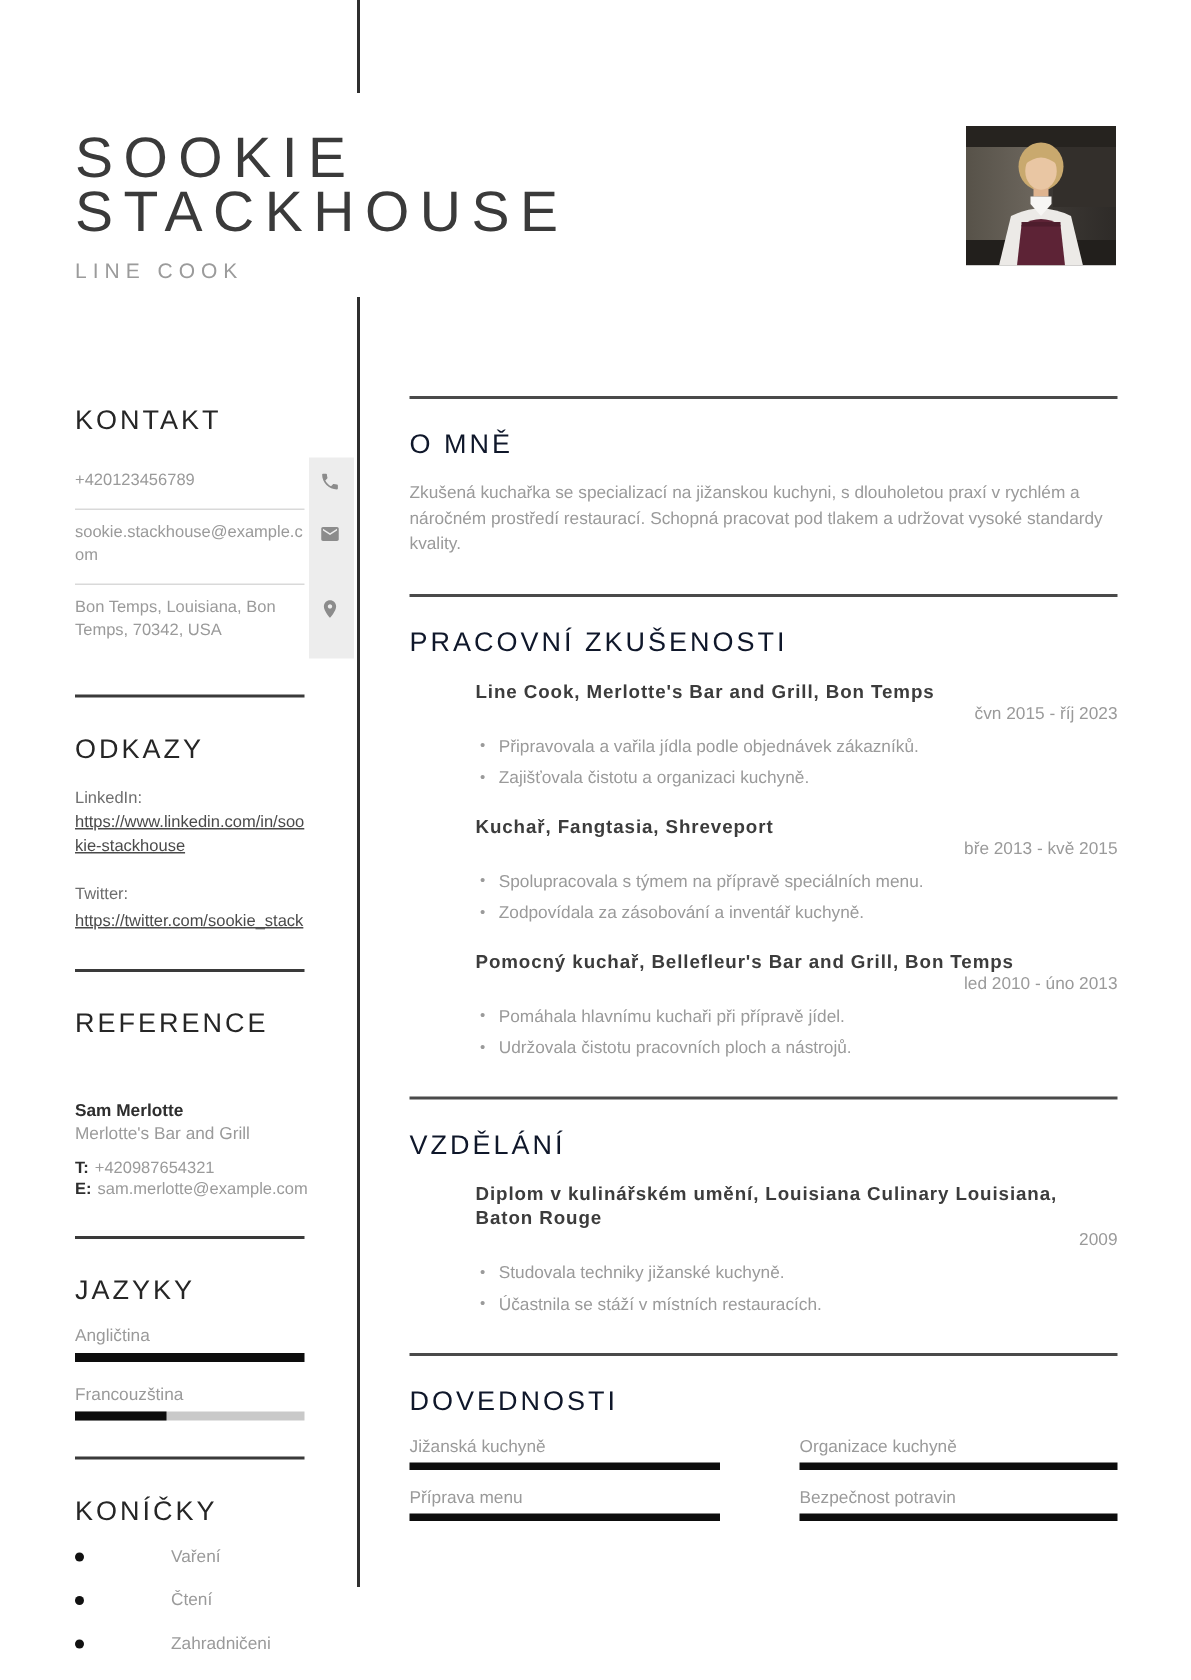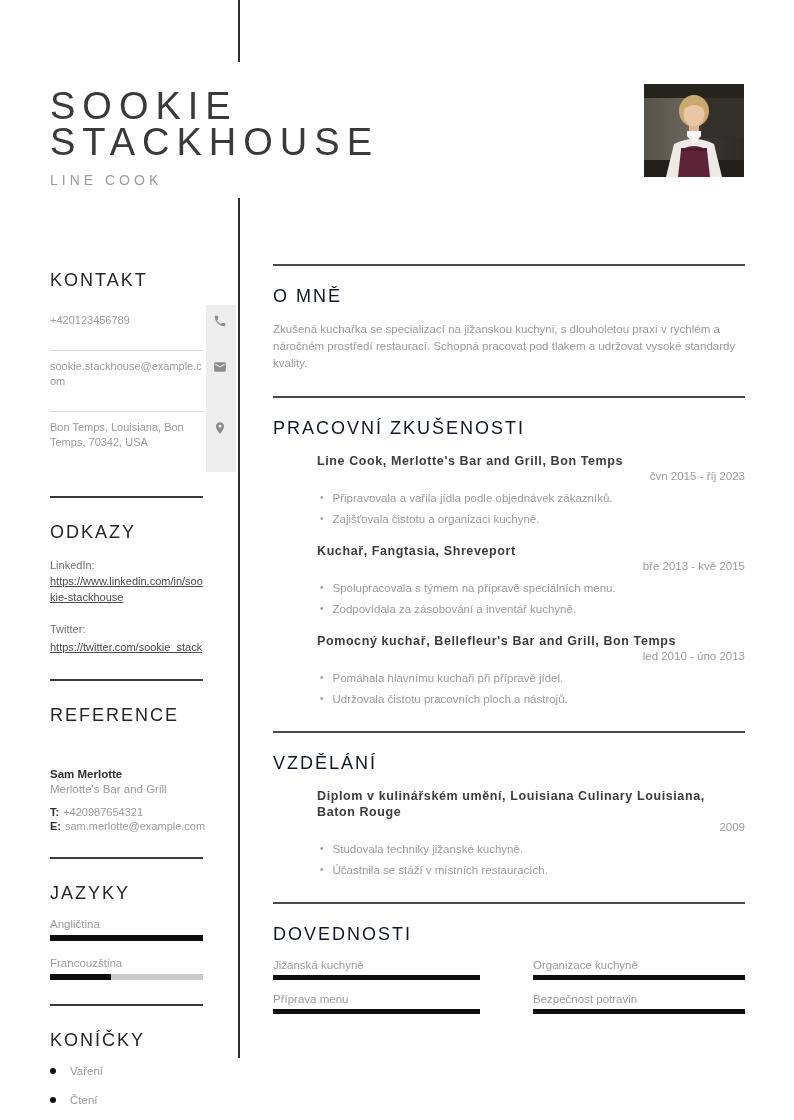--- a/index.html
+++ b/index.html
@@ -32,21 +32,21 @@
     font-size: 18px; font-weight: 500; letter-spacing: 2px;
     color: #262626; margin-bottom: 14px;
   }
   .side-div { border: none; border-top: 2px solid #3a3a3a; margin: 24px 0 24px 0; width: 153px; }
 
   .contact-rows { position: relative; width: 186px; }
   .icon-strip { position: absolute; right: 0; top: 0; bottom: 0; width: 30px; background: #ededed; }
   .contact-row { position: relative; display: flex; align-items: flex-start; }
   .contact-text {
     width: 153px; font-size: 11px; color: #9a9a9a; line-height: 15px;
-    word-break: break-all; padding: 8px 0 22px 0;
+    word-break: break-all; padding: 8px 0 11px 0;
   }
   .contact-row.u .contact-text { border-bottom: 1px solid #d9d9d9; }
   .contact-icon { position: relative; width: 33px; display: flex; justify-content: center; padding-top: 9px; }
   .contact-icon svg { width: 14px; height: 14px; fill: #8c8c8c; }
 
   .link-group { margin-bottom: 16px; }
   .link-label { font-size: 11px; color: #6e6e6e; line-height: 16px; }
   .link-url {
     font-size: 11px; color: #4a4a4a; line-height: 16px;
     text-decoration: underline; word-break: break-all; display: inline-block; width: 153px;
@@ -57,21 +57,21 @@
   .ref-line { font-size: 11px; line-height: 14px; display: flex; width: 160px; }
   .ref-line .lbl { font-weight: 700; color: #2e2e2e; margin-right: 4px; }
   .ref-line .val { color: #9a9a9a; word-break: break-all; flex: 1; }
 
   .lang-item { margin-bottom: 16px; width: 153px; }
   .lang-name { font-size: 11.5px; color: #9a9a9a; margin-bottom: 5px; }
   .bar-track { height: 6px; background: #c9c9c9; width: 100%; }
   .bar-fill { height: 100%; background: #0d0d0d; }
 
   .hobby-list { list-style: none; }
-  .hobby-item { display: flex; align-items: center; margin-bottom: 17px; }
+  .hobby-item { display: flex; align-items: center; margin-bottom: 17px; gap: 44px; }
   .hobby-dot { width: 6px; height: 6px; border-radius: 50%; background: #111; margin-right: 14px; flex: none; }
   .hobby-text { font-size: 11.5px; color: #9a9a9a; }
 
   
   .main-col { position: absolute; left: 273px; top: 264px; width: 472px; }
   .mdiv { border: none; border-top: 2px solid #4a4a4a; width: 100%; }
   .m-heading {
     font-size: 18px; font-weight: 500; letter-spacing: 2px;
     color: #0f172a; margin: 20px 0 14px 0;
   }

